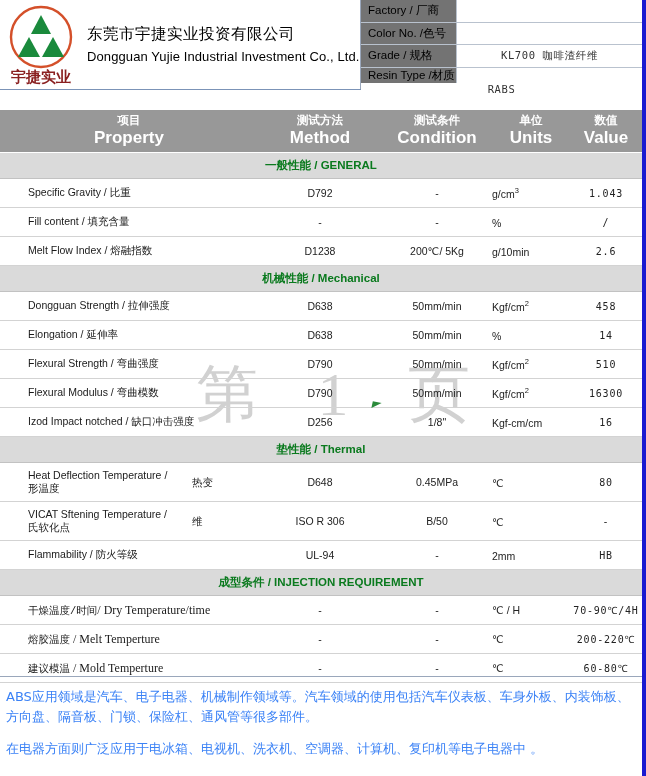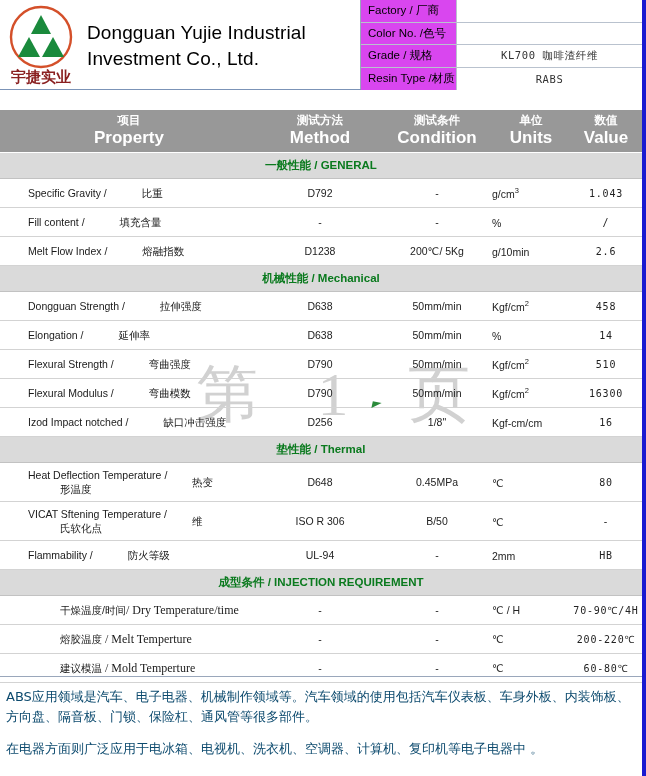--- a/index.html
+++ b/index.html
@@ -51,43 +51,44 @@
     padding-left: 10px;
     line-height: 1.35;
   }
   .company-cn {
     font-size: 15.5px;
     color: #000;
     letter-spacing: .5px;
     font-family: "DejaVu Sans", "Liberation Sans", sans-serif;
   }
   .company-en {
-    font-size: 19px;
+    font-size: 13px;
     color: #000;
     letter-spacing: .1px;
     margin-top: 3px;
+    text-align: center;
   }
 
   
   .header-right {
     width: 282px;
     box-sizing: border-box;
     border-left: 1px solid #9aa7bb;
   }
   .info-row {
     display: flex;
     height: 22.5px;
     box-sizing: border-box;
     border-bottom: 1px solid #b9c2ce;
   }
-  .info-row:last-child { border-bottom: none; }
+  .info-row:last-child { border-bottom: none; flex-direction: column; }
   .info-label {
     width: 96px;
     flex: none;
-    background: #d946ef;
+    background: #737373;
     box-sizing: border-box;
     border-right: 1px solid #b9c2ce;
     display: flex;
     align-items: center;
     padding-left: 7px;
     font-size: 11.5px;
     color: #000;
   }
   .info-value {
     flex: 1;
@@ -167,22 +168,21 @@
     padding: 0;
     background: transparent;
   }
   tr.data td.prop {
     padding-left: 28px;
     color: #1a1a1a;
     font-size: 10.5px;
     line-height: 1.35;
   }
   tr.data td.prop .cn {
-    font-family: Liberation Sans, sans-serif;
-    margin-left: 32px;
+    font-family: Liberation Mono, monospace;
   }
   tr.data td.mid {
     text-align: center;
     color: #222;
   }
   tr.data td.val {
     text-align: center;
     color: #222;
     font-family: "DejaVu Sans Mono", "Liberation Mono", monospace;
     letter-spacing: .8px;
@@ -243,21 +243,21 @@
     width: 642px;
     box-sizing: border-box;
     border-top: 1px solid #9aa7bb;
     padding: 10px 6px 0 6px;
     background: #fff;
   }
   .footer p {
     margin: 0 0 12px 0;
     font-size: 13px;
     line-height: 1.55;
-    color: #0c4a6e;
+    color: #3b82f6;
     font-family: "DejaVu Sans", "Liberation Sans", sans-serif;
   }
   .footer p:last-child { margin-bottom: 0; }
 </style>
 </head>
 <body>
 
 <div class="page">
 
   <div class="header">
@@ -266,20 +266,21 @@
       <div class="logo">
         <svg width="72" height="84" viewBox="0 0 72 84">
           <circle cx="36" cy="34" r="30" fill="none" stroke="#d4502a" stroke-width="2.4"></circle>
           <polygon points="36,12 46,31 26,31" fill="#1a8a3c"></polygon>
           <polygon points="24,34 35,54 13,54" fill="#1a8a3c"></polygon>
           <polygon points="48,34 59,54 37,54" fill="#1a8a3c"></polygon>
           <text x="36" y="79" font-size="15" font-family="DejaVu Sans, sans-serif" font-weight="bold" fill="#8a2020" text-anchor="middle">宇捷实业</text>
         </svg>
       </div>
       <div class="company">
+        <div class="company-cn">东莞市宇捷实业投资有限公司</div>
         <div class="company-en">Dongguan Yujie Industrial Investment Co., Ltd.</div>
       </div>
     </div>
 
     <div class="header-right">
       <div class="info-row">
         <div class="info-label">Factory / 厂商</div>
         <div class="info-value"></div>
       </div>
       <div class="info-row">

